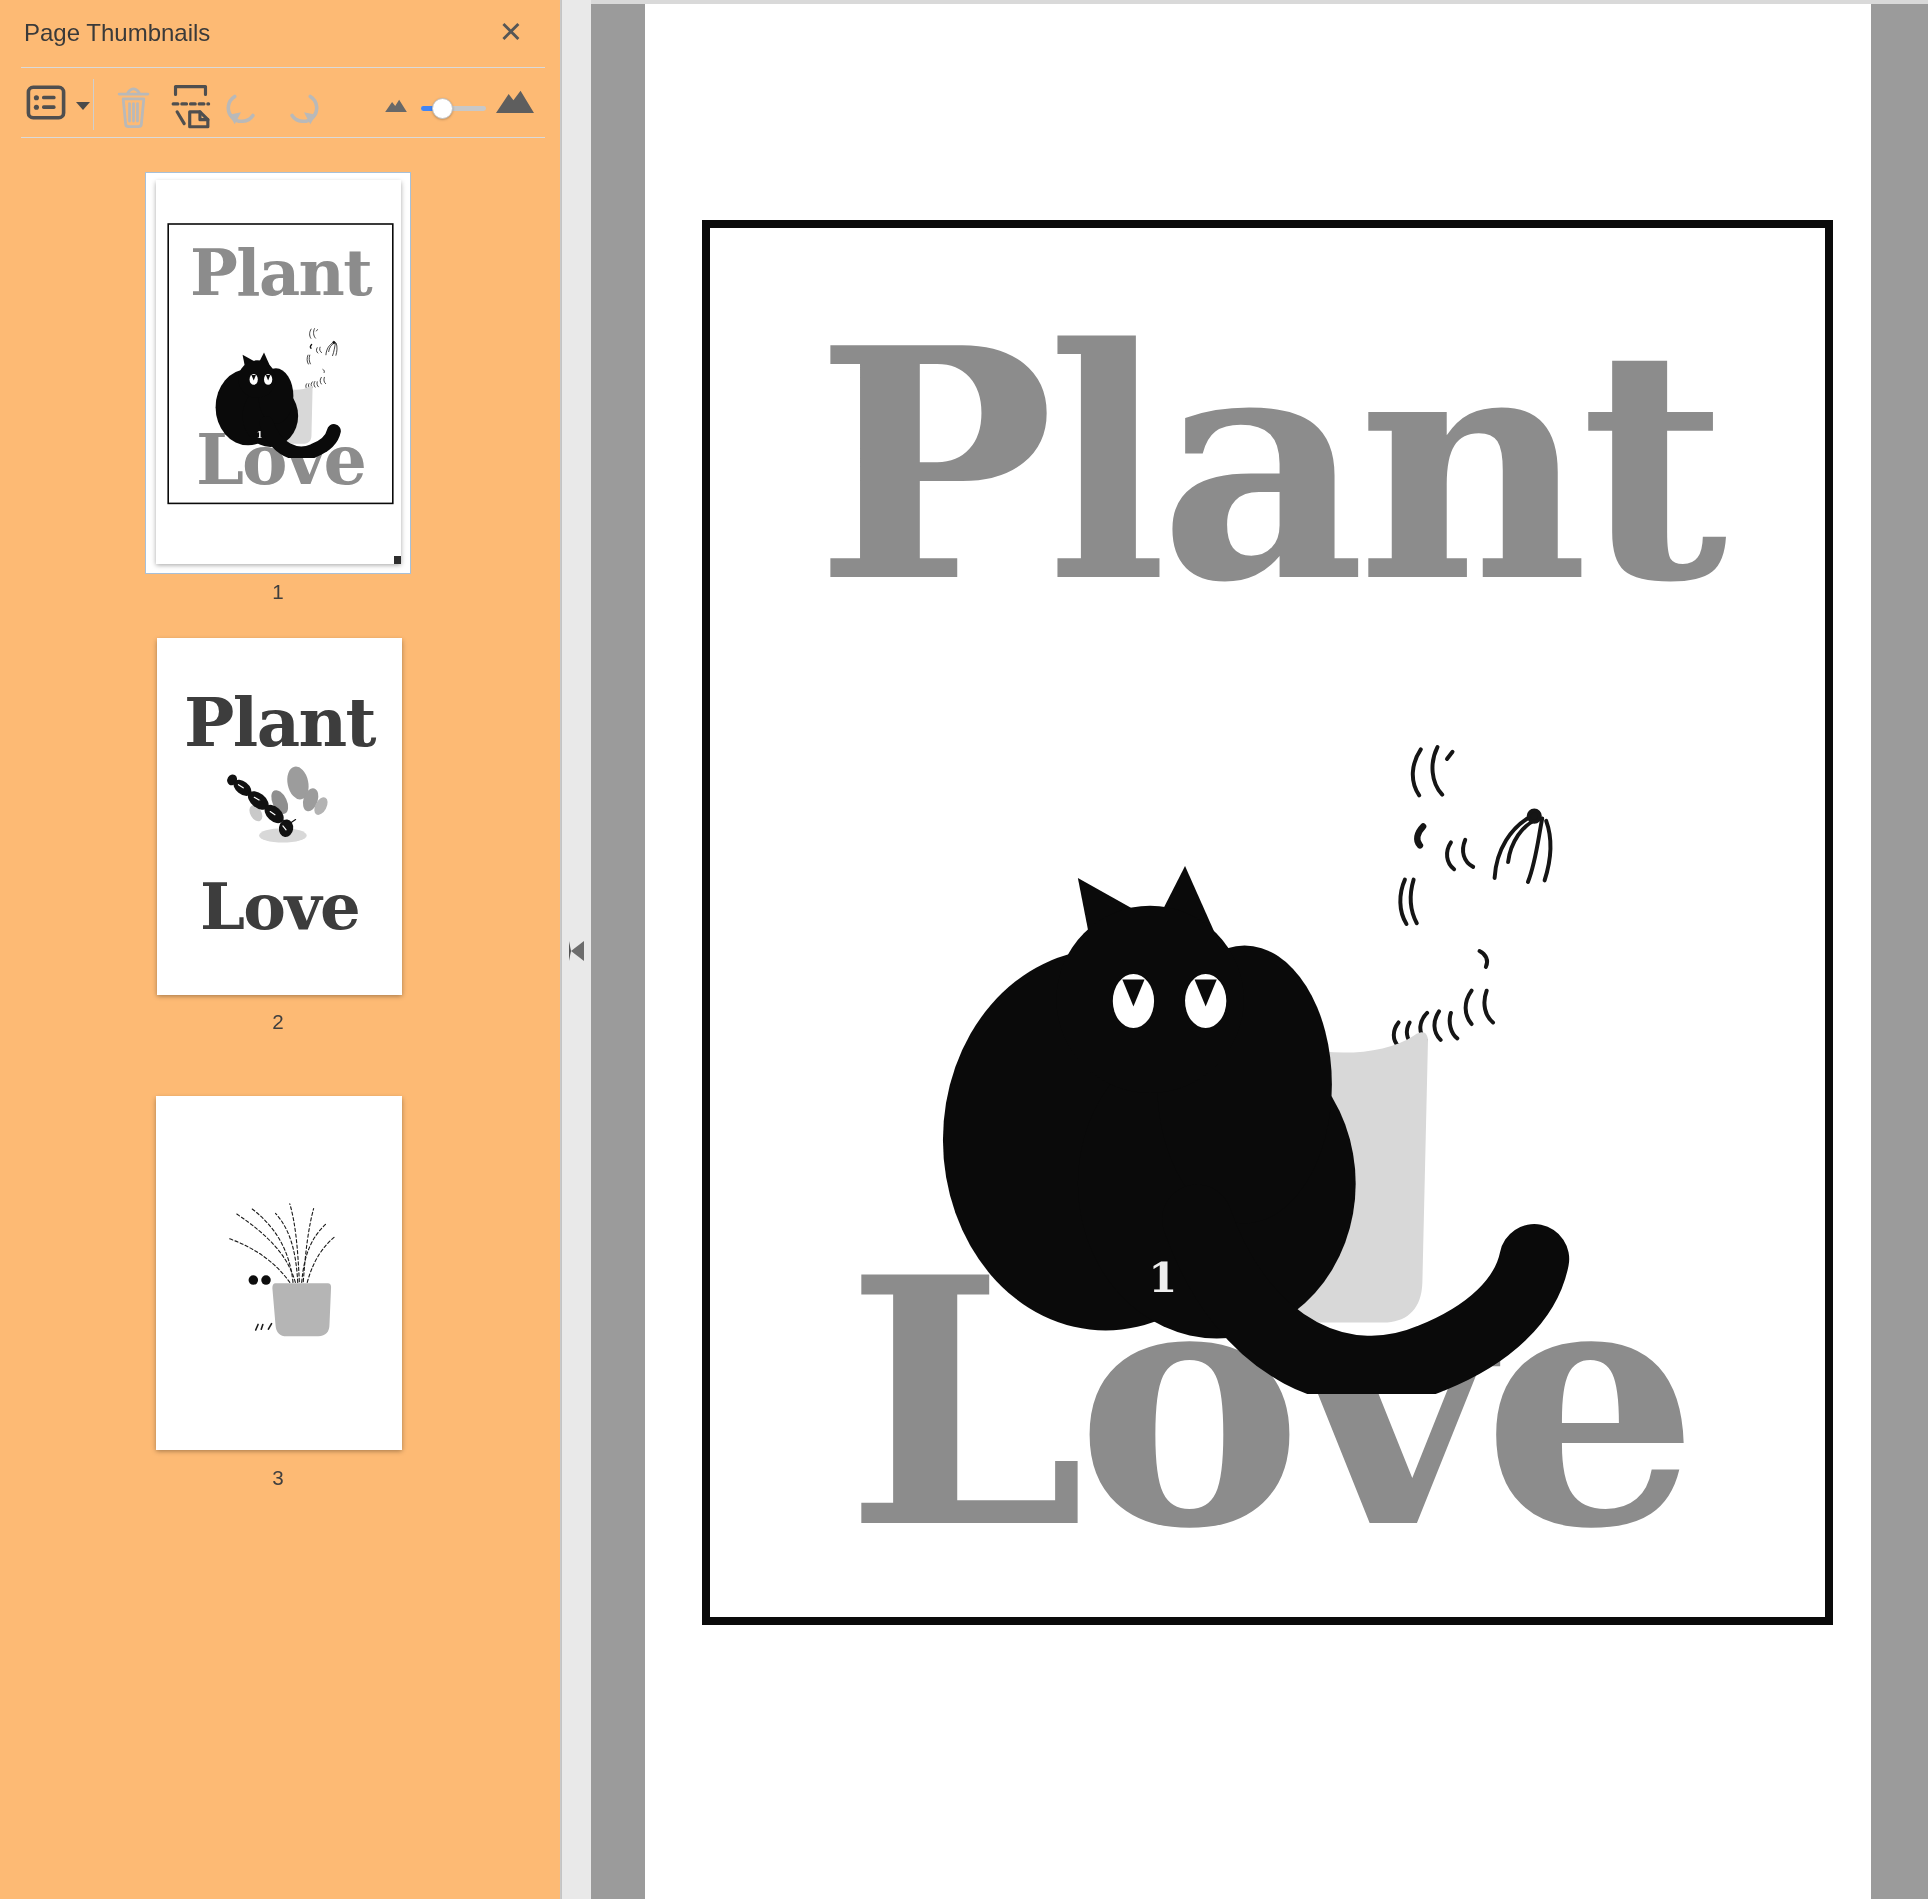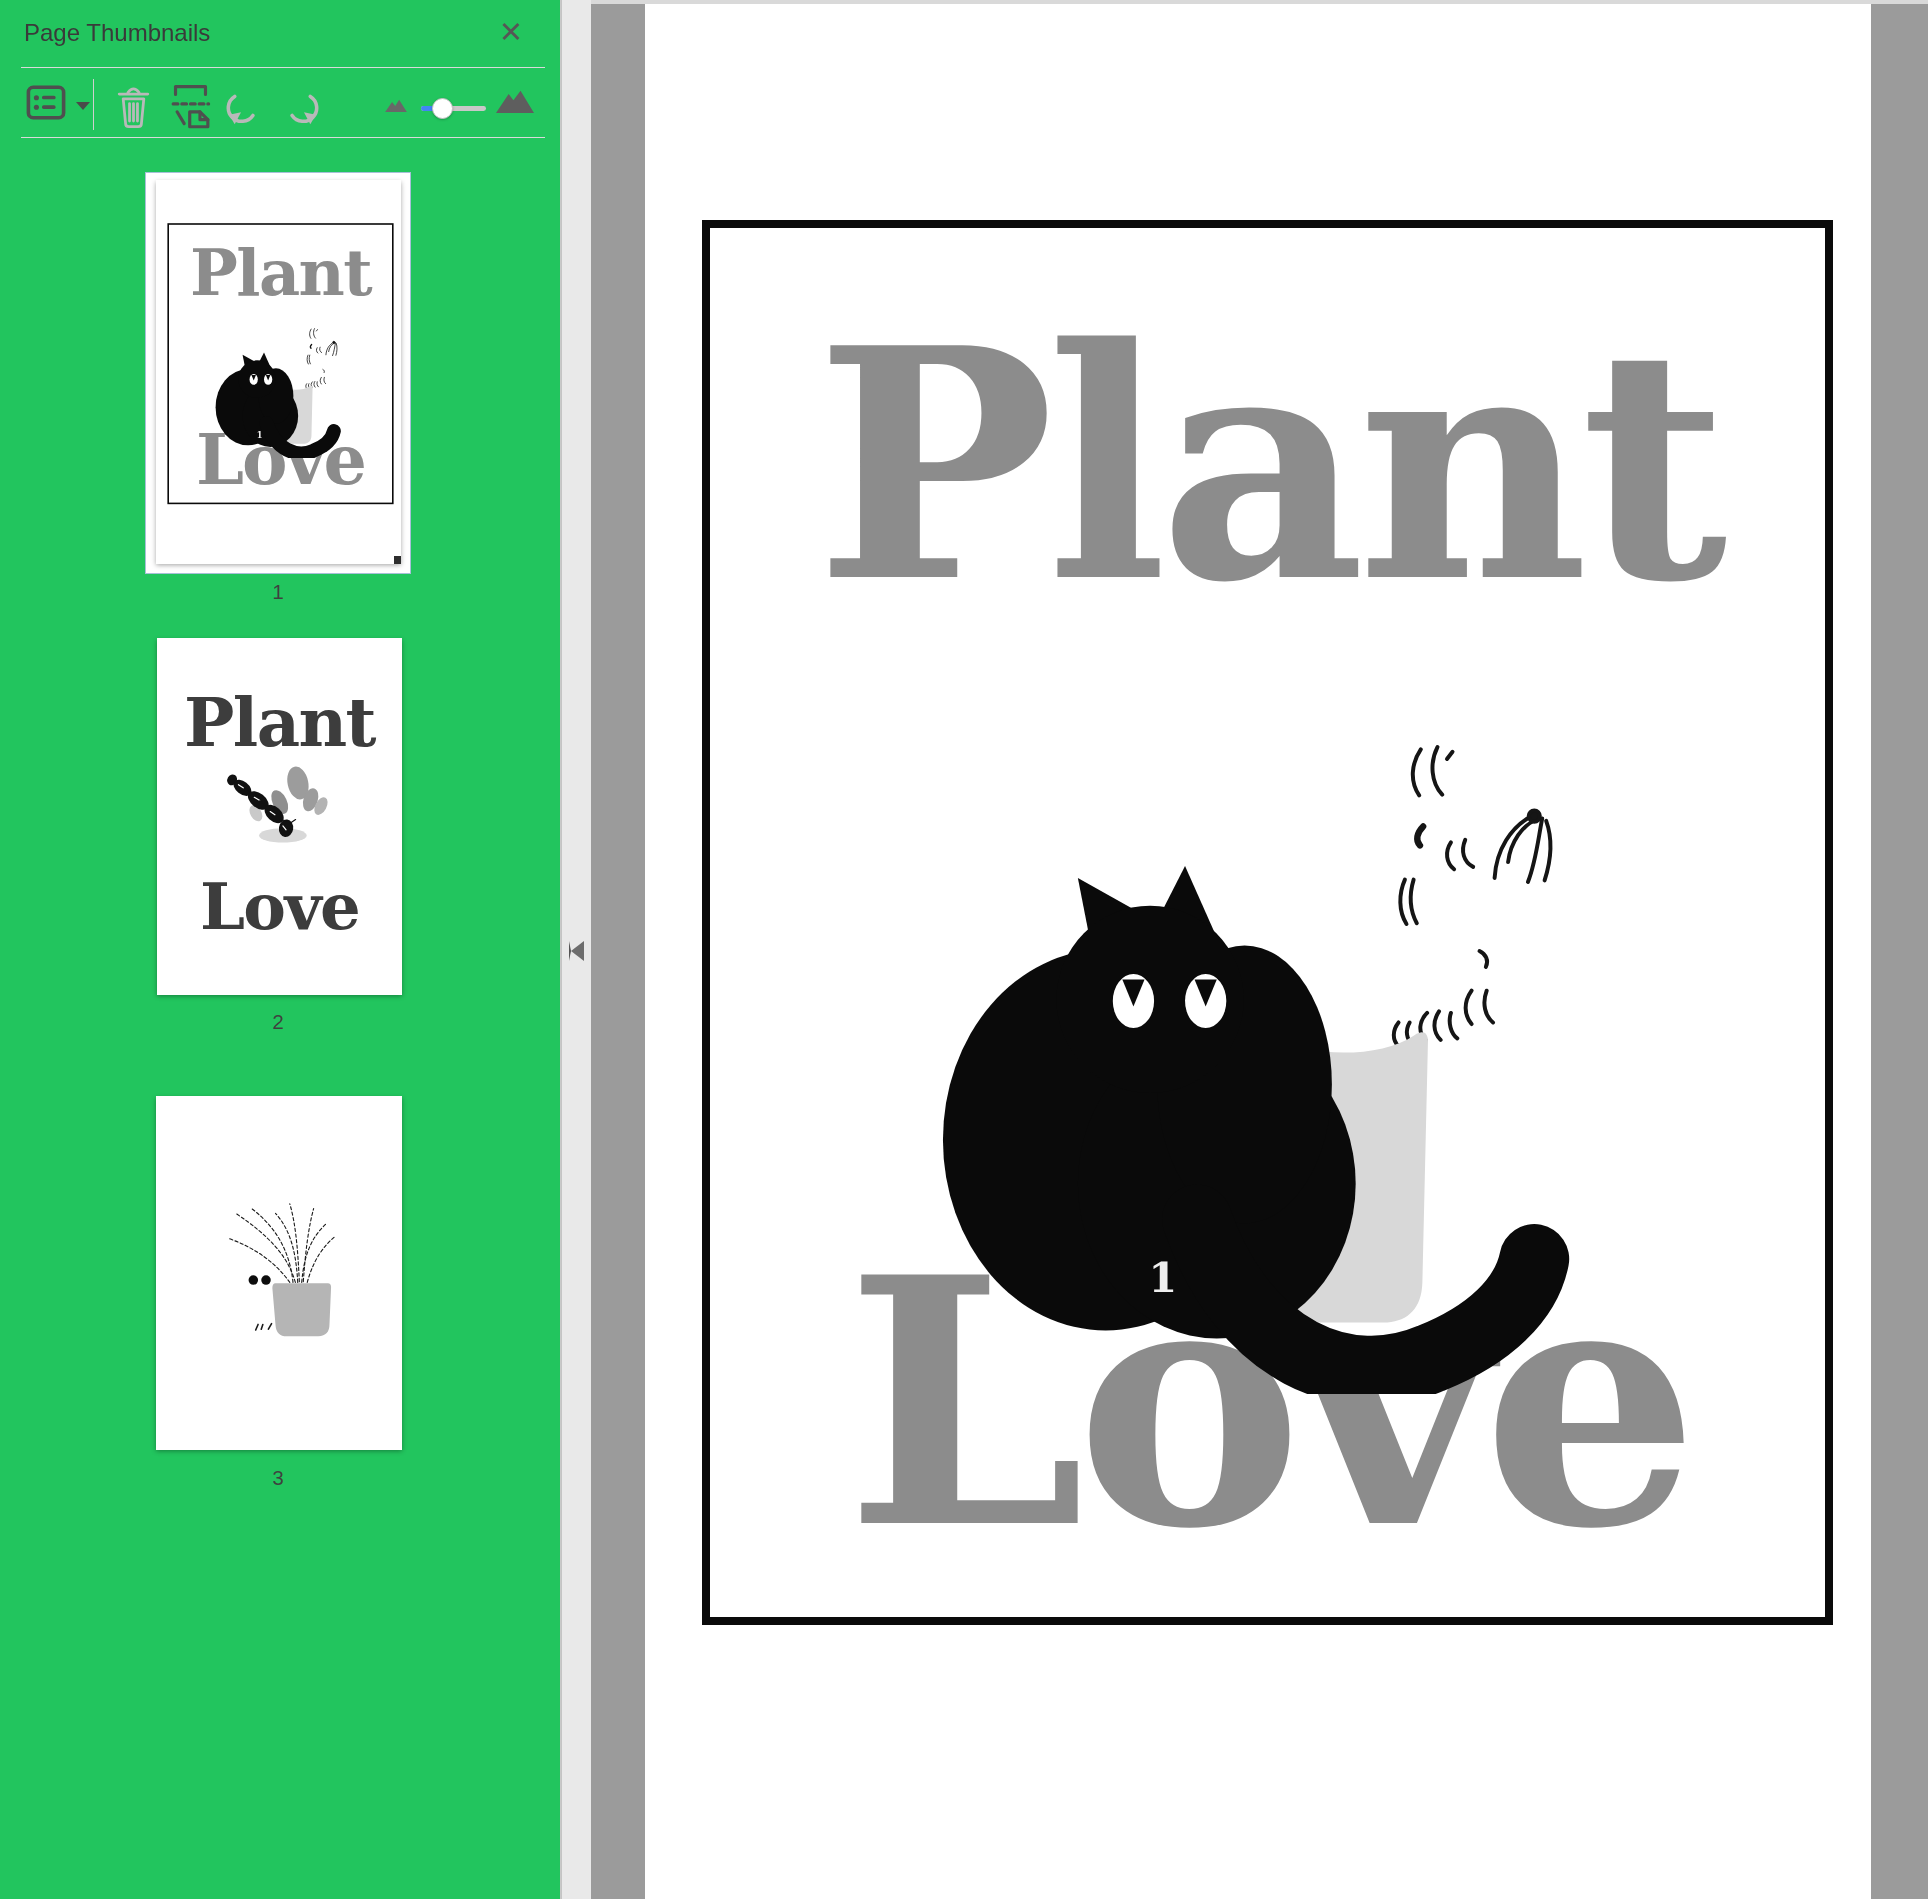--- a/index.html
+++ b/index.html
@@ -1,21 +1,21 @@
 <!DOCTYPE html>
 <html style="font-size:12.7px"><head>
 <meta charset="utf-8">
 <style>
   html,body{margin:0;padding:0;background:#fff;}
   .app{position:relative;width:1928px;height:1899px;overflow:hidden;
        font-family:"Liberation Sans",sans-serif;background:#fff;}
   .abs{position:absolute;}
 
   
-  .sidebar{left:0;top:0;width:561px;height:1899px;background:#22c55e;
+  .sidebar{left:0;top:0;width:561px;height:1899px;background:#fdba74;
            border-right:0.8px solid #c9c9c9;box-sizing:border-box;}
   .panel-title{left:24px;top:19px;font-size:24px;color:#3a3a3a;}
   .close-btn{left:492px;top:12.7px;width:38px;height:38px;font-size:29px;color:#565656;
              background:none;border:none;cursor:pointer;line-height:38px;text-align:center;padding:0;}
   .rule{left:21.4px;width:524px;height:0.8px;background:#dadada;}
 
   .tool-sep{left:93px;top:79px;width:0.8px;height:51px;background:#cfcfcf;}
   .icon-btn{background:none;border:none;padding:0;cursor:pointer;}
   .caret{width:0;height:0;border-left:7.1px solid transparent;border-right:7.1px solid transparent;
          border-top:8.7px solid #4a4a4a;}

